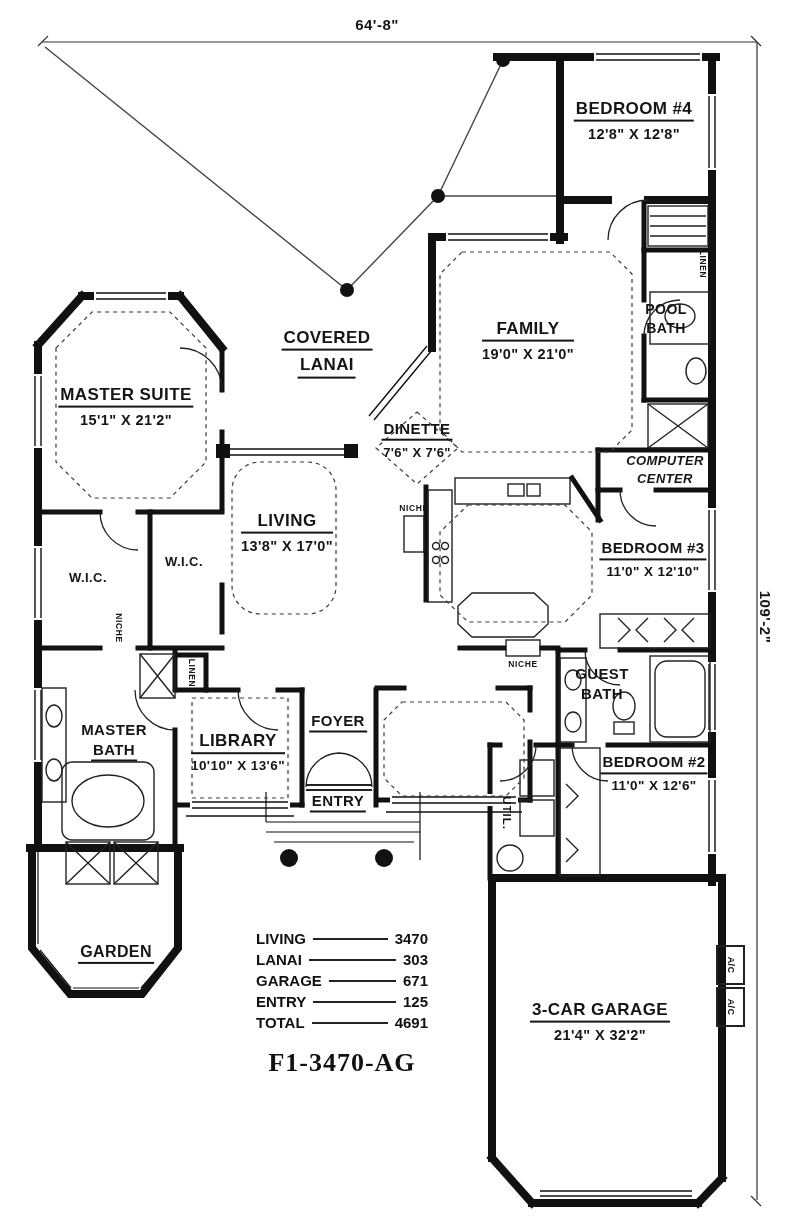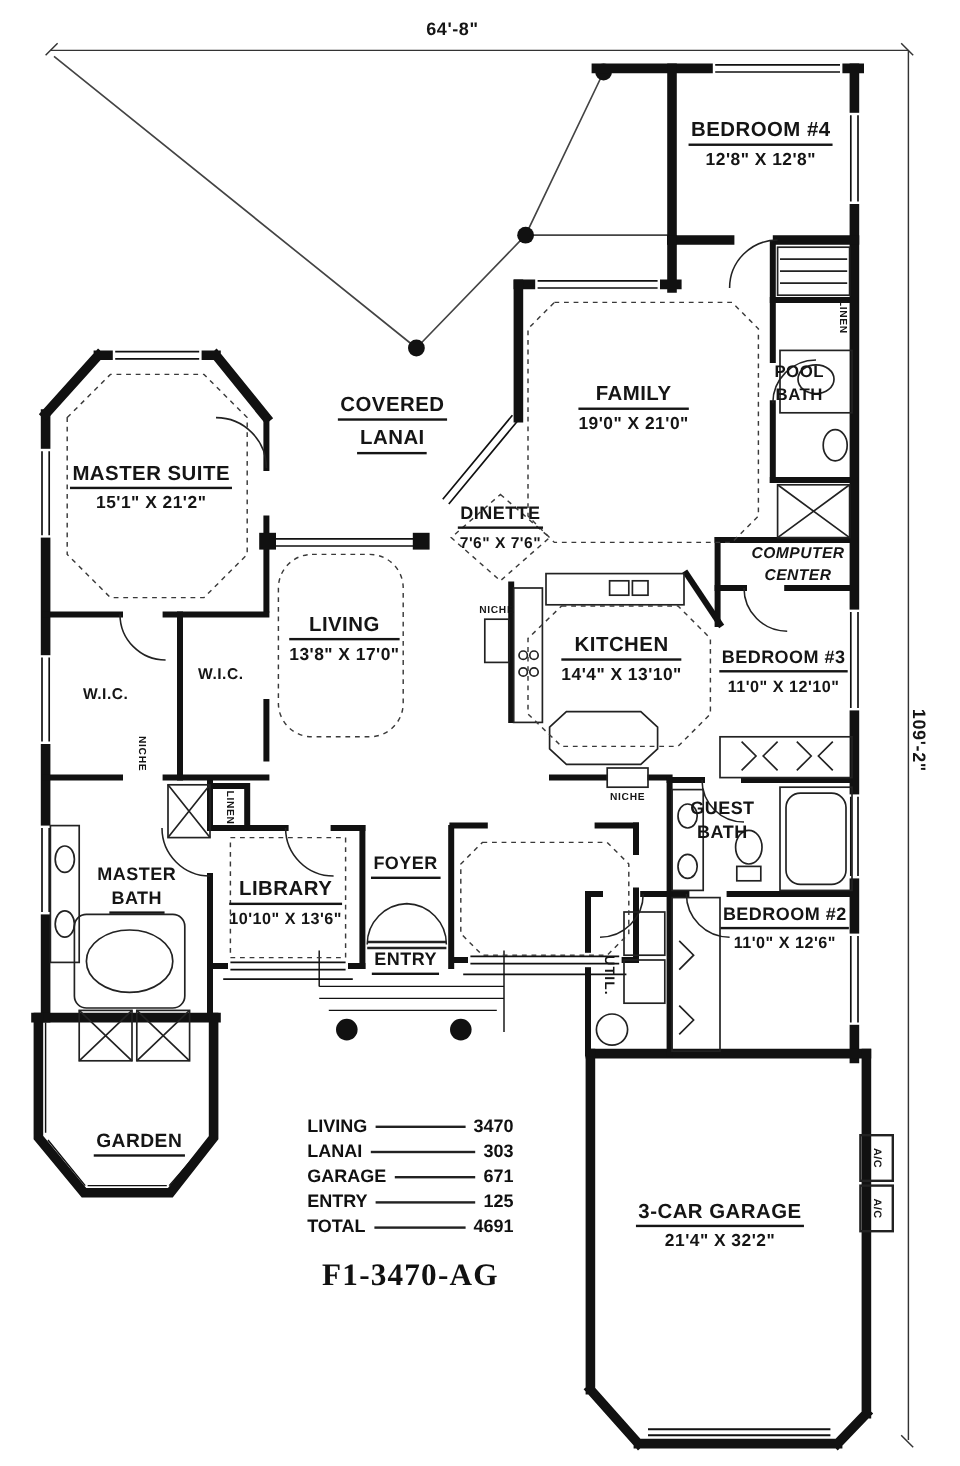--- a/index.html
+++ b/index.html
@@ -249,24 +249,20 @@
   <div class="lbl s13 two" style="left:665px;top:471px;font-style:italic;">
     <span class="nm">COMPUTER</span>
     <span class="nm">CENTER</span>
   </div>
 
   <div class="lbl" style="left:287px;top:533px;">
     <span class="nm u">LIVING</span>
     <span class="sz">13'8" X 17'0"</span>
   </div>
 
-  <div class="lbl" style="left:518px;top:550px;">
-    <span class="nm u">KITCHEN</span>
-    <span class="sz">14'4" X 13'10"</span>
-  </div>
 
   <div class="lbl s15" style="left:653px;top:560px;">
     <span class="nm u">BEDROOM #3</span>
     <span class="sz" style="font-size:13.5px;">11'0" X 12'10"</span>
   </div>
 
   <div class="lbl s13" style="left:88px;top:578px;">
     <span class="nm">W.I.C.</span>
   </div>
   <div class="lbl s13" style="left:184px;top:562px;">

